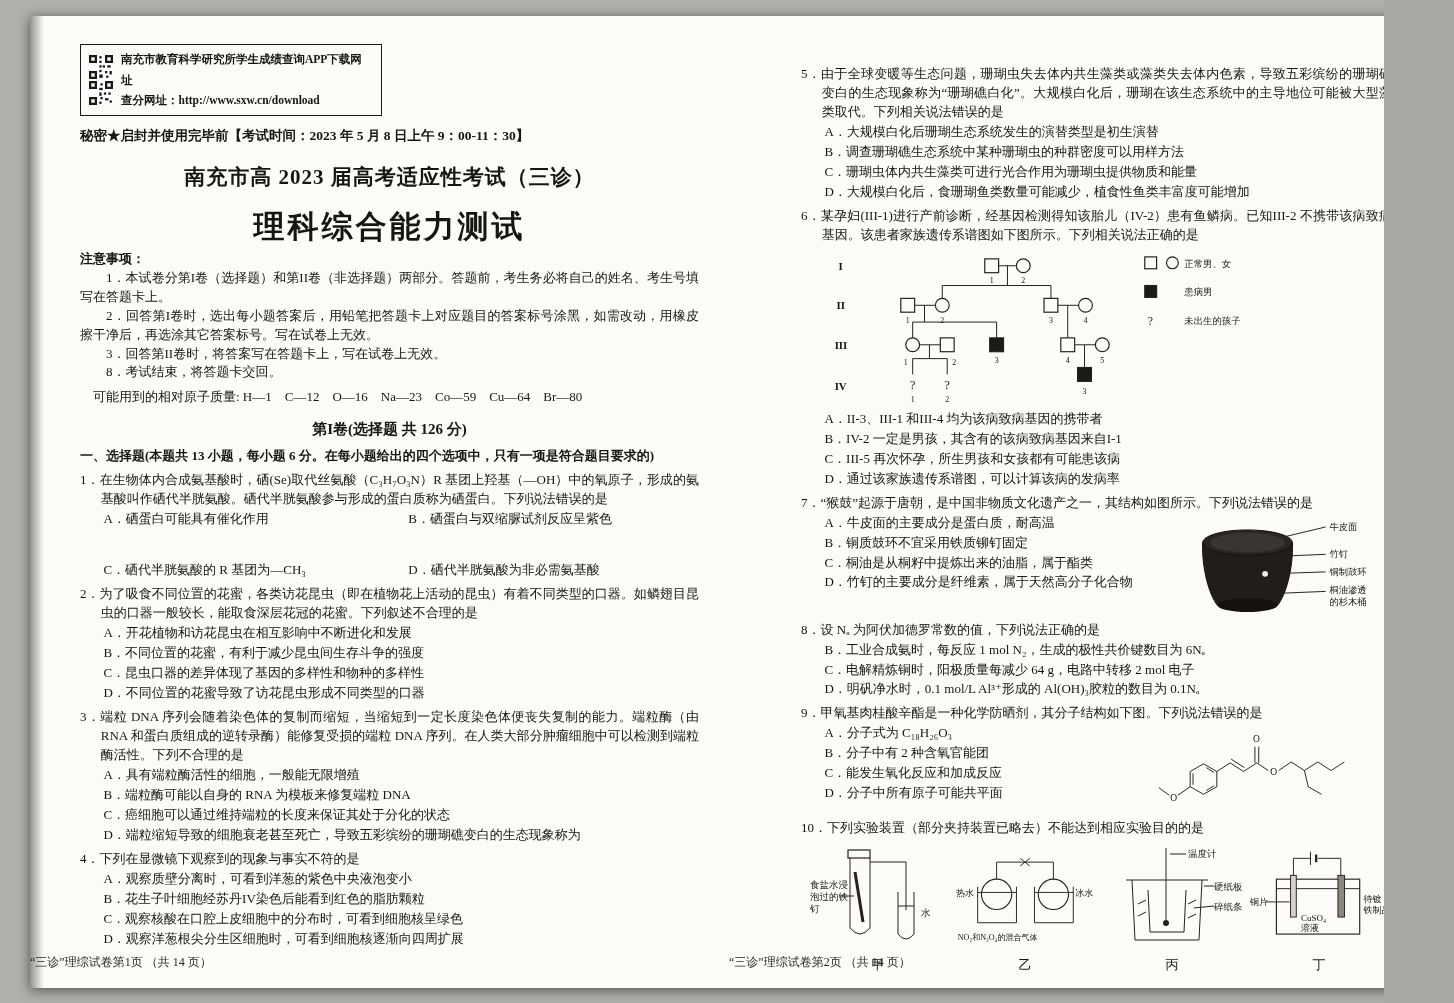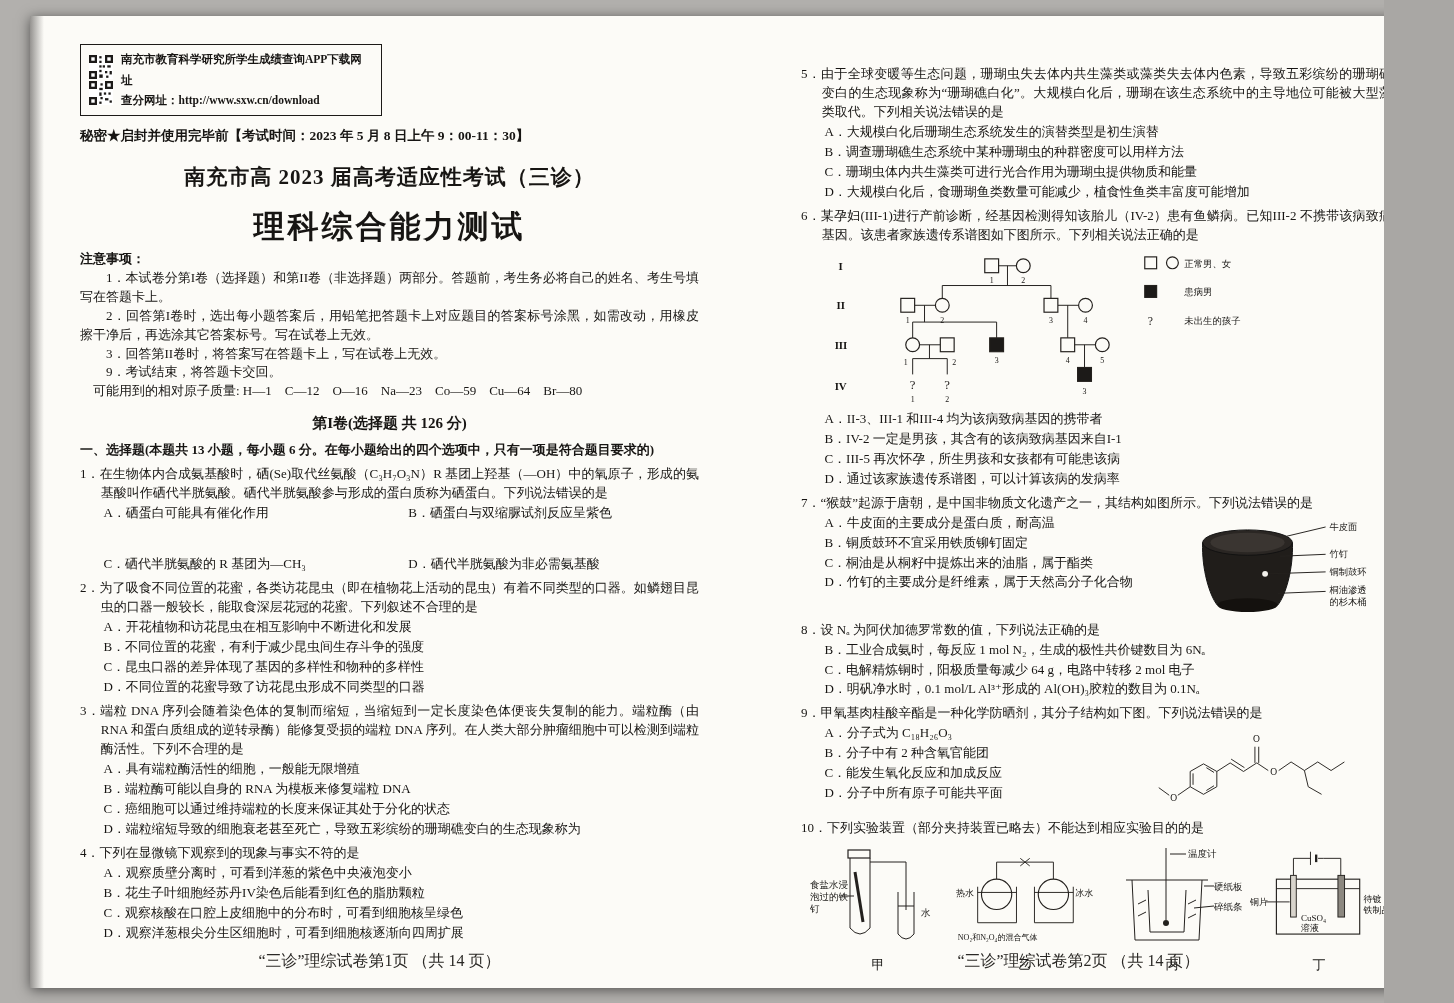--- a/index.html
+++ b/index.html
@@ -18,32 +18,32 @@
   .qr-stack { display:flex; flex-direction:column; gap:2px; }
   .qr-stack svg { width:24px; height:24px; display:block; }
   .qr-text { font-size:11.5px; font-weight:bold; line-height:1.8; }
 
   .secret { margin-top:10px; font-weight:bold; font-size:13.5px; }
   .exam-title { margin-top:16px; text-align:center; font-size:21px; font-weight:bold; letter-spacing:1px; }
   .subject-title { margin-top:12px; text-align:center; font-size:31px; font-weight:bold; letter-spacing:3px; }
 
   .notes-title { margin-top:0; font-weight:bold; }
   .note { text-indent:2em; text-align:justify; }
-  .atomic { text-indent:1em; }
+  .atomic { margin-top:6px; text-indent:1em; }
 
   .sec-title { margin:12px 0 6px; text-align:center; font-weight:bold; font-size:15px; }
   .sec-intro { padding-left:2em; text-indent:-2em; text-align:justify; font-weight:bold; }
 
   .question { margin-top:5px; }
   .q-stem { padding-left:1.6em; text-indent:-1.6em; text-align:justify; }
   .q-opts { padding-left:1.8em; }
   .q-opts.two { display:grid; grid-template-columns:46% 54%;gap:31px; }
   .opt { margin-top:1px; }
 
-  .footer { position:absolute; bottom:16px; left:0; right:0; text-align:center; font-size:16px; color:#2a2825;margin-top:28px; }
+  .footer { position:absolute; bottom:16px; left:0; right:0; text-align:left; font-size:12px; color:#2a2825;margin-top:28px; }
 
   
   svg { display:block; }
   svg text { font-family:"Liberation Serif","DejaVu Serif",serif; fill:#171513; }
   .line { stroke:#24211e; stroke-width:1; fill:none; }
   .sym  { stroke:#24211e; stroke-width:1.2; fill:#fcfbf7; }
   .sym.filled { fill:#1c1a18; }
   .lbl  { font-size:9.5px; }
   .num  { font-size:8px; text-anchor:middle; }
   .gen  { font-size:11px; font-weight:bold; }
@@ -122,21 +122,21 @@
       </div>
 
       <div class="secret">秘密★启封并使用完毕前【考试时间：2023 年 5 月 8 日上午 9：00-11：30】</div>
       <div class="exam-title">南充市高 2023 届高考适应性考试（三诊）</div>
       <div class="subject-title">理科综合能力测试</div>
 
       <div class="notes-title">注意事项：</div>
       <p class="note">1．本试卷分第I卷（选择题）和第II卷（非选择题）两部分。答题前，考生务必将自己的姓名、考生号填写在答题卡上。</p>
       <p class="note">2．回答第I卷时，选出每小题答案后，用铅笔把答题卡上对应题目的答案标号涂黑，如需改动，用橡皮擦干净后，再选涂其它答案标号。写在试卷上无效。</p>
       <p class="note">3．回答第II卷时，将答案写在答题卡上，写在试卷上无效。</p>
-      <p class="note">9．考试结束，将答题卡交回。</p>
+      <p class="note">8．考试结束，将答题卡交回。</p>
       <p class="atomic">可能用到的相对原子质量: H—1　C—12　O—16　Na—23　Co—59　Cu—64　Br—80</p>
 
       <div class="sec-title">第I卷(选择题 共 126 分)</div>
       <p class="sec-intro">一、选择题(本题共 13 小题，每小题 6 分。在每小题给出的四个选项中，只有一项是符合题目要求的)</p>
 
       <div class="question">
         <p class="q-stem">1．在生物体内合成氨基酸时，硒(Se)取代丝氨酸（C₃H₇O₃N）R 基团上羟基（—OH）中的氧原子，形成的氨基酸叫作硒代半胱氨酸。硒代半胱氨酸参与形成的蛋白质称为硒蛋白。下列说法错误的是</p>
         <div class="q-opts two">
           <div class="opt">A．硒蛋白可能具有催化作用</div>
           <div class="opt">B．硒蛋白与双缩脲试剂反应呈紫色</div>

